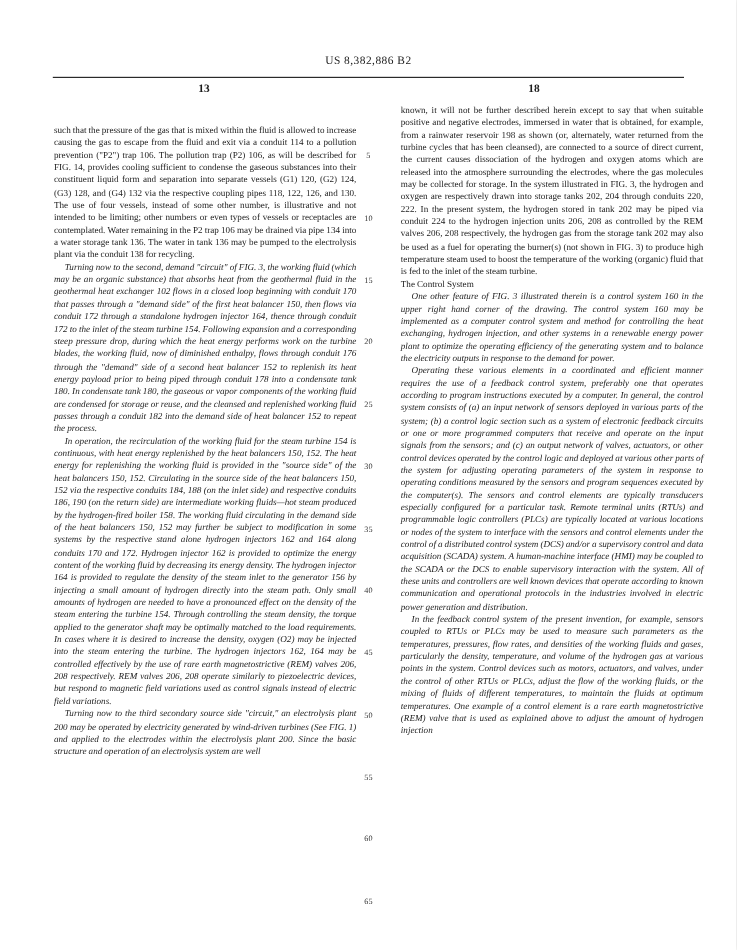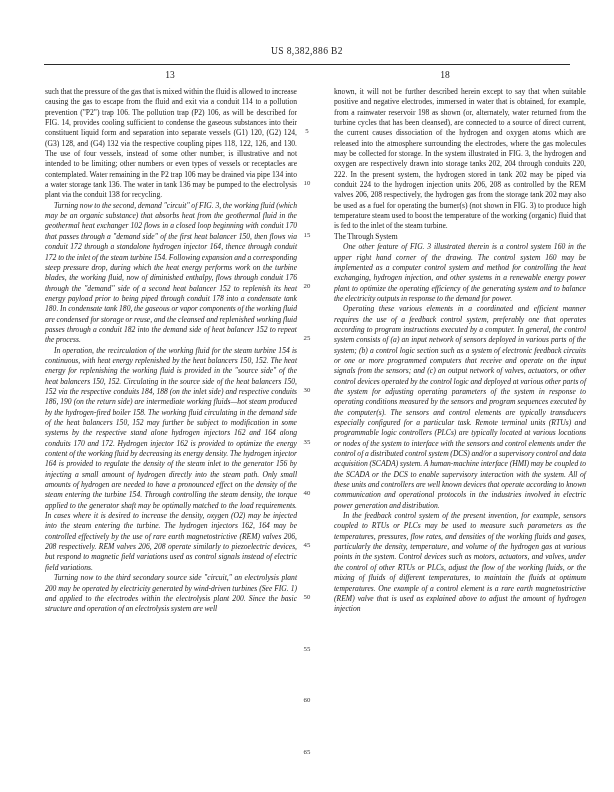--- a/index.html
+++ b/index.html
@@ -33,35 +33,35 @@
     left: 44px;
     width: 526px;
     height: 1px;
     background: #2a2a2a;
   }
   .col-num {
     position: absolute;
     top: 70px;
     width: 100px;
     text-align: center;
-    font-weight: normal;
+    font-weight: bold;
     font-size: 9.5px;
   }
   .col-num.left  { left: 120px; }
   .col-num.right { left: 395px; }
   .column {
     position: absolute;
     top: 87px;
     width: 252px;
     font-size: 7.6px;
     line-height: 10.35px;
     text-align: justify;
     word-spacing: -0.2px;
   }
-  .column.left  { left: 45px; }
+  .column.left  { left: 45px; margin-top: 17px; }
   .column.right { left: 334px; }
   .column p {
     margin: 0;
     padding: 0;
   }
   .column p.indent { text-indent: 9px; font-style: italic; }
   .column p.heading {
     text-align: left;
     text-indent: 0;
   }
@@ -103,19 +103,19 @@
     <span class="gutter-num" style="top:489px">40</span>
     <span class="gutter-num" style="top:541px">45</span>
     <span class="gutter-num" style="top:593px">50</span>
     <span class="gutter-num" style="top:645px">55</span>
     <span class="gutter-num" style="top:696px">60</span>
     <span class="gutter-num" style="top:748px">65</span>
   </div>
 
   <div class="column right">
     <p>known, it will not be further described herein except to say that when suitable positive and negative electrodes, immersed in water that is obtained, for example, from a rainwater reservoir 198 as shown (or, alternately, water returned from the turbine cycles that has been cleansed), are connected to a source of direct current, the current causes dissociation of the hydrogen and oxygen atoms which are released into the atmosphere surrounding the electrodes, where the gas molecules may be collected for storage. In the system illustrated in FIG. 3, the hydrogen and oxygen are respectively drawn into storage tanks 202, 204 through conduits 220, 222. In the present system, the hydrogen stored in tank 202 may be piped via conduit 224 to the hydrogen injection units 206, 208 as controlled by the REM valves 206, 208 respectively, the hydrogen gas from the storage tank 202 may also be used as a fuel for operating the burner(s) (not shown in FIG. 3) to produce high temperature steam used to boost the temperature of the working (organic) fluid that is fed to the inlet of the steam turbine.</p>
-    <p class="heading">The Through System</p>
+    <p class="heading">The Control System</p>
     <p class="indent">One other feature of FIG. 3 illustrated therein is a control system 160 in the upper right hand corner of the drawing. The control system 160 may be implemented as a computer control system and method for controlling the heat exchanging, hydrogen injection, and other systems in a renewable energy power plant to optimize the operating efficiency of the generating system and to balance the electricity outputs in response to the demand for power.</p>
     <p class="indent">Operating these various elements in a coordinated and efficient manner requires the use of a feedback control system, preferably one that operates according to program instructions executed by a computer. In general, the control system consists of (a) an input network of sensors deployed in various parts of the system; (b) a control logic section such as a system of electronic feedback circuits or one or more programmed computers that receive and operate on the input signals from the sensors; and (c) an output network of valves, actuators, or other control devices operated by the control logic and deployed at various other parts of the system for adjusting operating parameters of the system in response to operating conditions measured by the sensors and program sequences executed by the computer(s). The sensors and control elements are typically transducers especially configured for a particular task. Remote terminal units (RTUs) and programmable logic controllers (PLCs) are typically located at various locations or nodes of the system to interface with the sensors and control elements under the control of a distributed control system (DCS) and/or a supervisory control and data acquisition (SCADA) system. A human-machine interface (HMI) may be coupled to the SCADA or the DCS to enable supervisory interaction with the system. All of these units and controllers are well known devices that operate according to known communication and operational protocols in the industries involved in electric power generation and distribution.</p>
     <p class="indent">In the feedback control system of the present invention, for example, sensors coupled to RTUs or PLCs may be used to measure such parameters as the temperatures, pressures, flow rates, and densities of the working fluids and gases, particularly the density, temperature, and volume of the hydrogen gas at various points in the system. Control devices such as motors, actuators, and valves, under the control of other RTUs or PLCs, adjust the flow of the working fluids, or the mixing of fluids of different temperatures, to maintain the fluids at optimum temperatures. One example of a control element is a rare earth magnetostrictive (REM) valve that is used as explained above to adjust the amount of hydrogen injection</p>
   </div>
 
 </div>
 
 </body></html>

